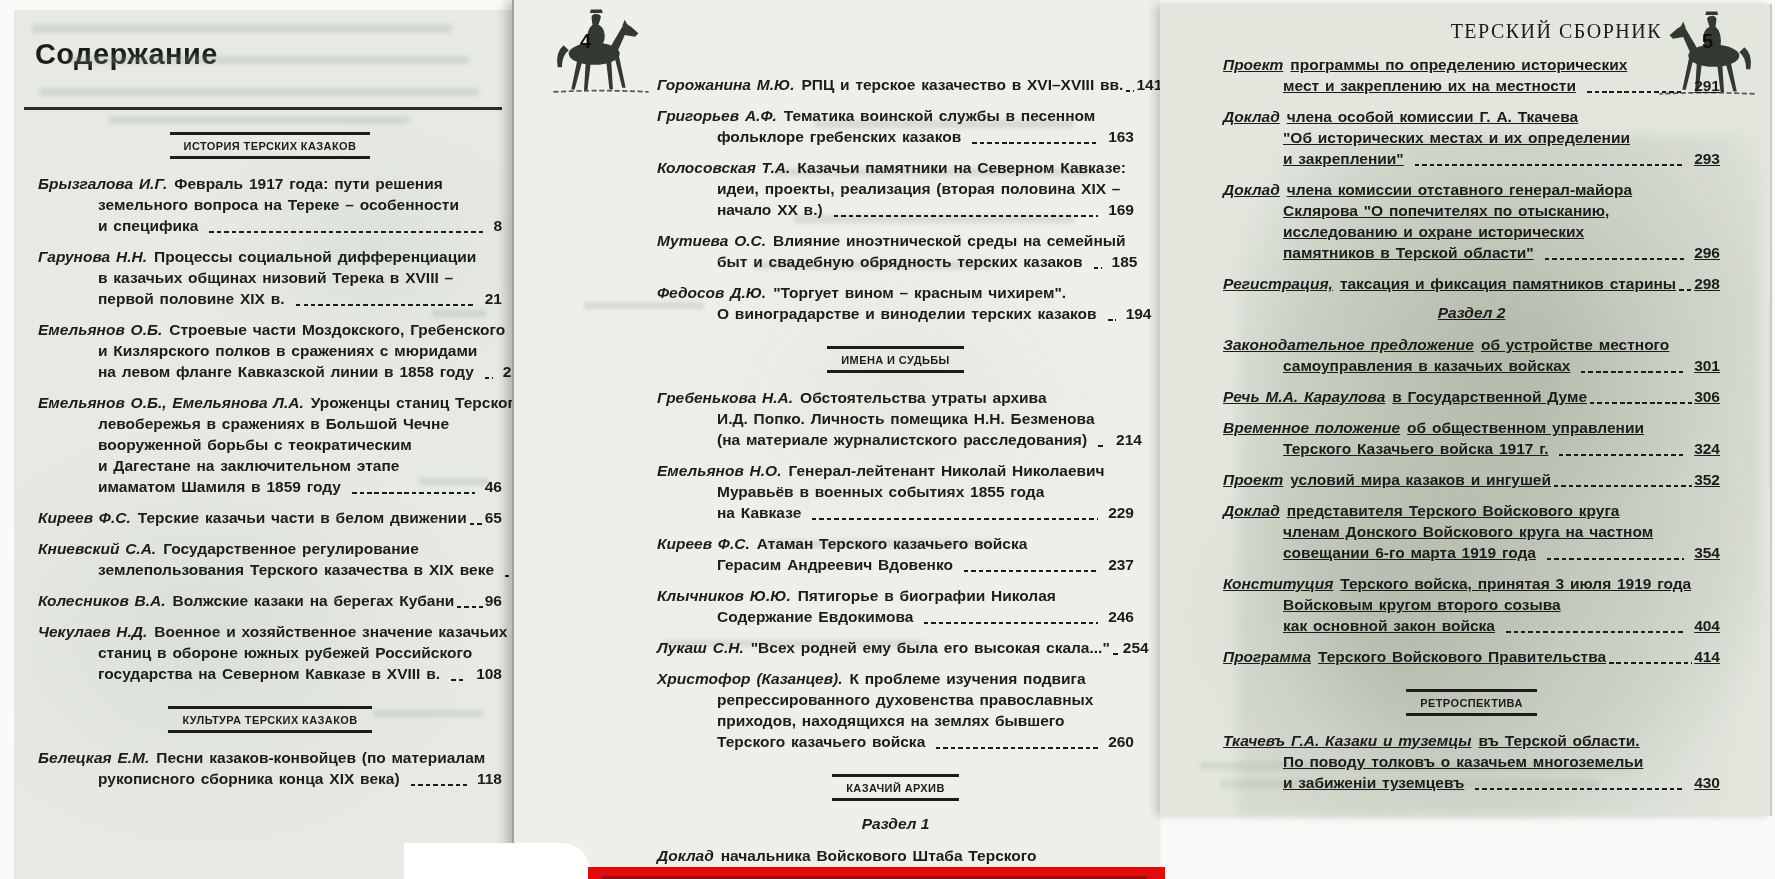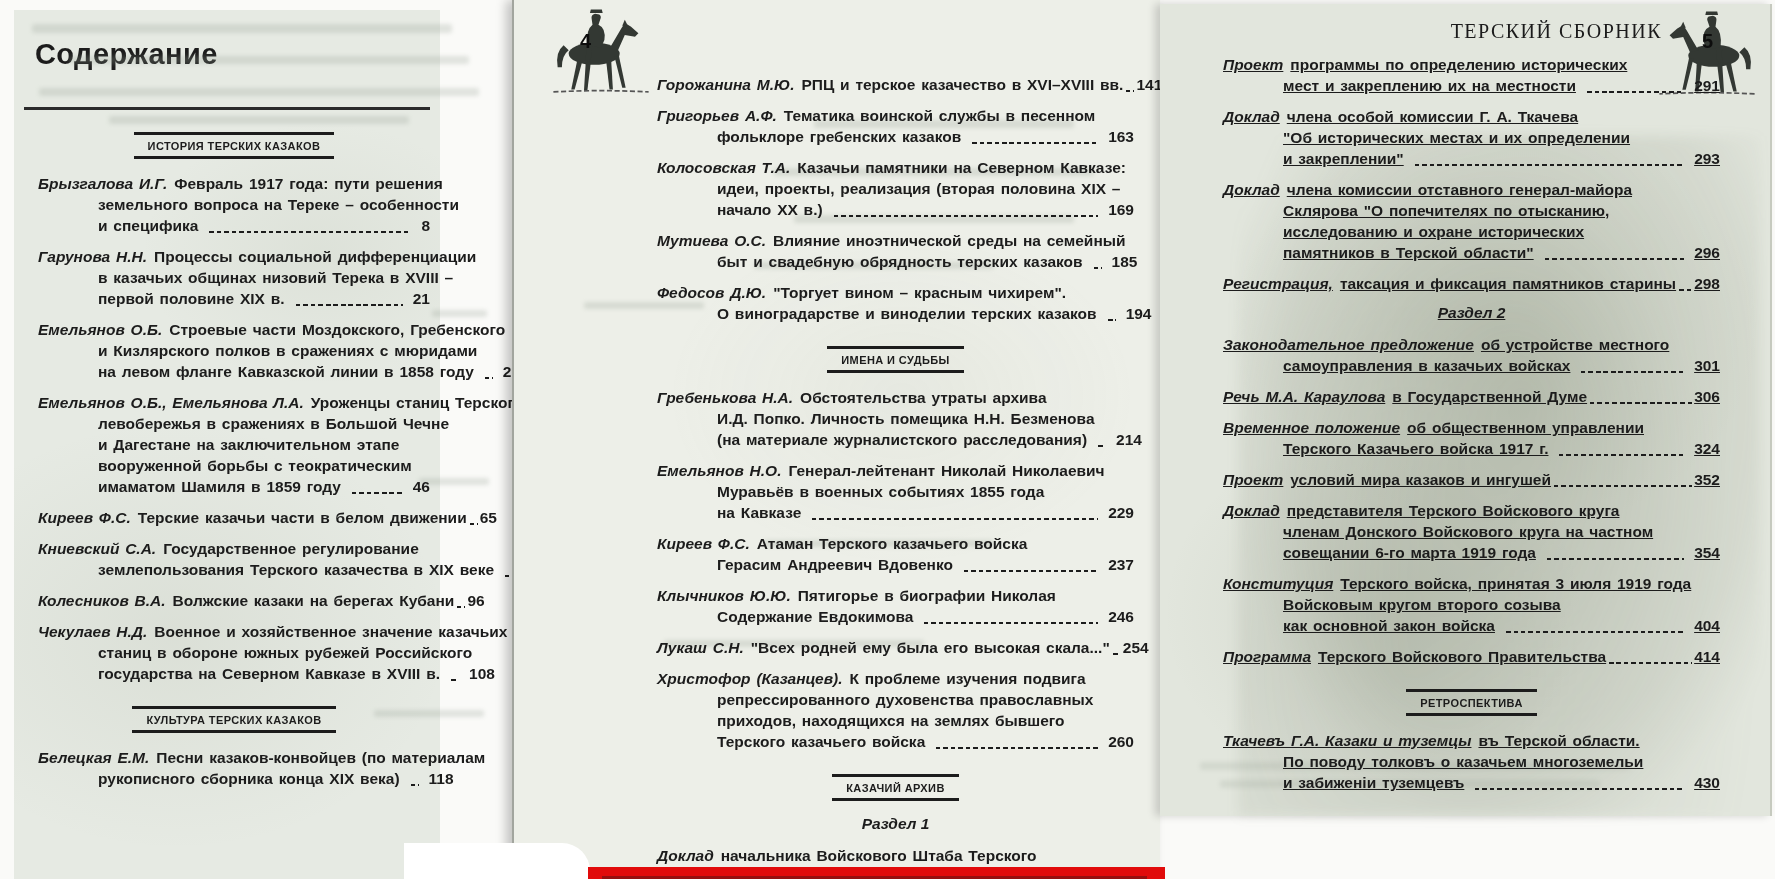--- a/index.html
+++ b/index.html
@@ -1,19 +1,19 @@
 <!DOCTYPE html>
 <html><head>
 <meta charset="utf-8">
 <style>
   html,body{margin:0;padding:0;background:#f4f4f1;}
   .canvas{position:relative;width:1775px;height:879px;overflow:hidden;
           font-family:"Liberation Sans","DejaVu Sans",sans-serif;color:#1c1c1c;background:#fafaf8;}
   .page{position:absolute;box-sizing:border-box;}
-  .page-left{left:14px;top:10px;width:426px;height:869px;background:#e6eae3;
+  .page-left{left:14px;top:10px;width:498px;height:869px;background:#e6eae3;
     background-image:radial-gradient(ellipse 300px 220px at 72% 28%,rgba(140,150,125,.10),transparent 60%),
                      radial-gradient(ellipse 420px 330px at 38% 72%,rgba(120,130,105,.10),transparent 65%);}
   .page-middle{left:512px;top:0;width:648px;height:879px;background:#edefe8;
     border-left:2px solid rgba(70,75,68,.45);box-shadow:-6px 0 10px rgba(0,0,0,.22);
     background-image:radial-gradient(ellipse 360px 260px at 60% 45%,rgba(150,158,135,.08),transparent 65%);}
   .page-right{left:1160px;top:4px;width:612px;height:812px;background:#e2e6dd;
     box-shadow:-5px 0 8px rgba(0,0,0,.16);border-right:2px solid #c6cabf;
     background-image:radial-gradient(ellipse 380px 300px at 55% 40%,rgba(125,135,108,.14),transparent 70%),
                      radial-gradient(ellipse 300px 260px at 35% 75%,rgba(115,125,100,.12),transparent 70%);}
   .blotch{position:absolute;left:78px;top:132px;right:10px;bottom:0;pointer-events:none;
@@ -116,24 +116,24 @@
           </div>
           <div class="toc-entry">
             <div class="toc-line">
               <span class="author">Емельянов О.Б., Емельянова Л.А.</span>
               <span class="txt">Уроженцы станиц Терского</span>
             </div>
             <div class="toc-line cont">
               <span class="txt">левобережья в сражениях в Большой Чечне</span>
             </div>
             <div class="toc-line cont">
+              <span class="txt">вооруженной борьбы с теократическим</span>
+            </div>
+            <div class="toc-line cont">
               <span class="txt">и Дагестане на заключительном этапе</span>
-            </div>
-            <div class="toc-line cont">
-              <span class="txt">вооруженной борьбы с теократическим</span>
             </div>
             <div class="toc-line cont">
               <span class="txt">имаматом Шамиля в 1859 году</span>
               <span class="leader"></span>
               <span class="pg">46</span>
             </div>
           </div>
           <div class="toc-entry">
             <div class="toc-line">
               <span class="author">Киреев Ф.С.</span>

